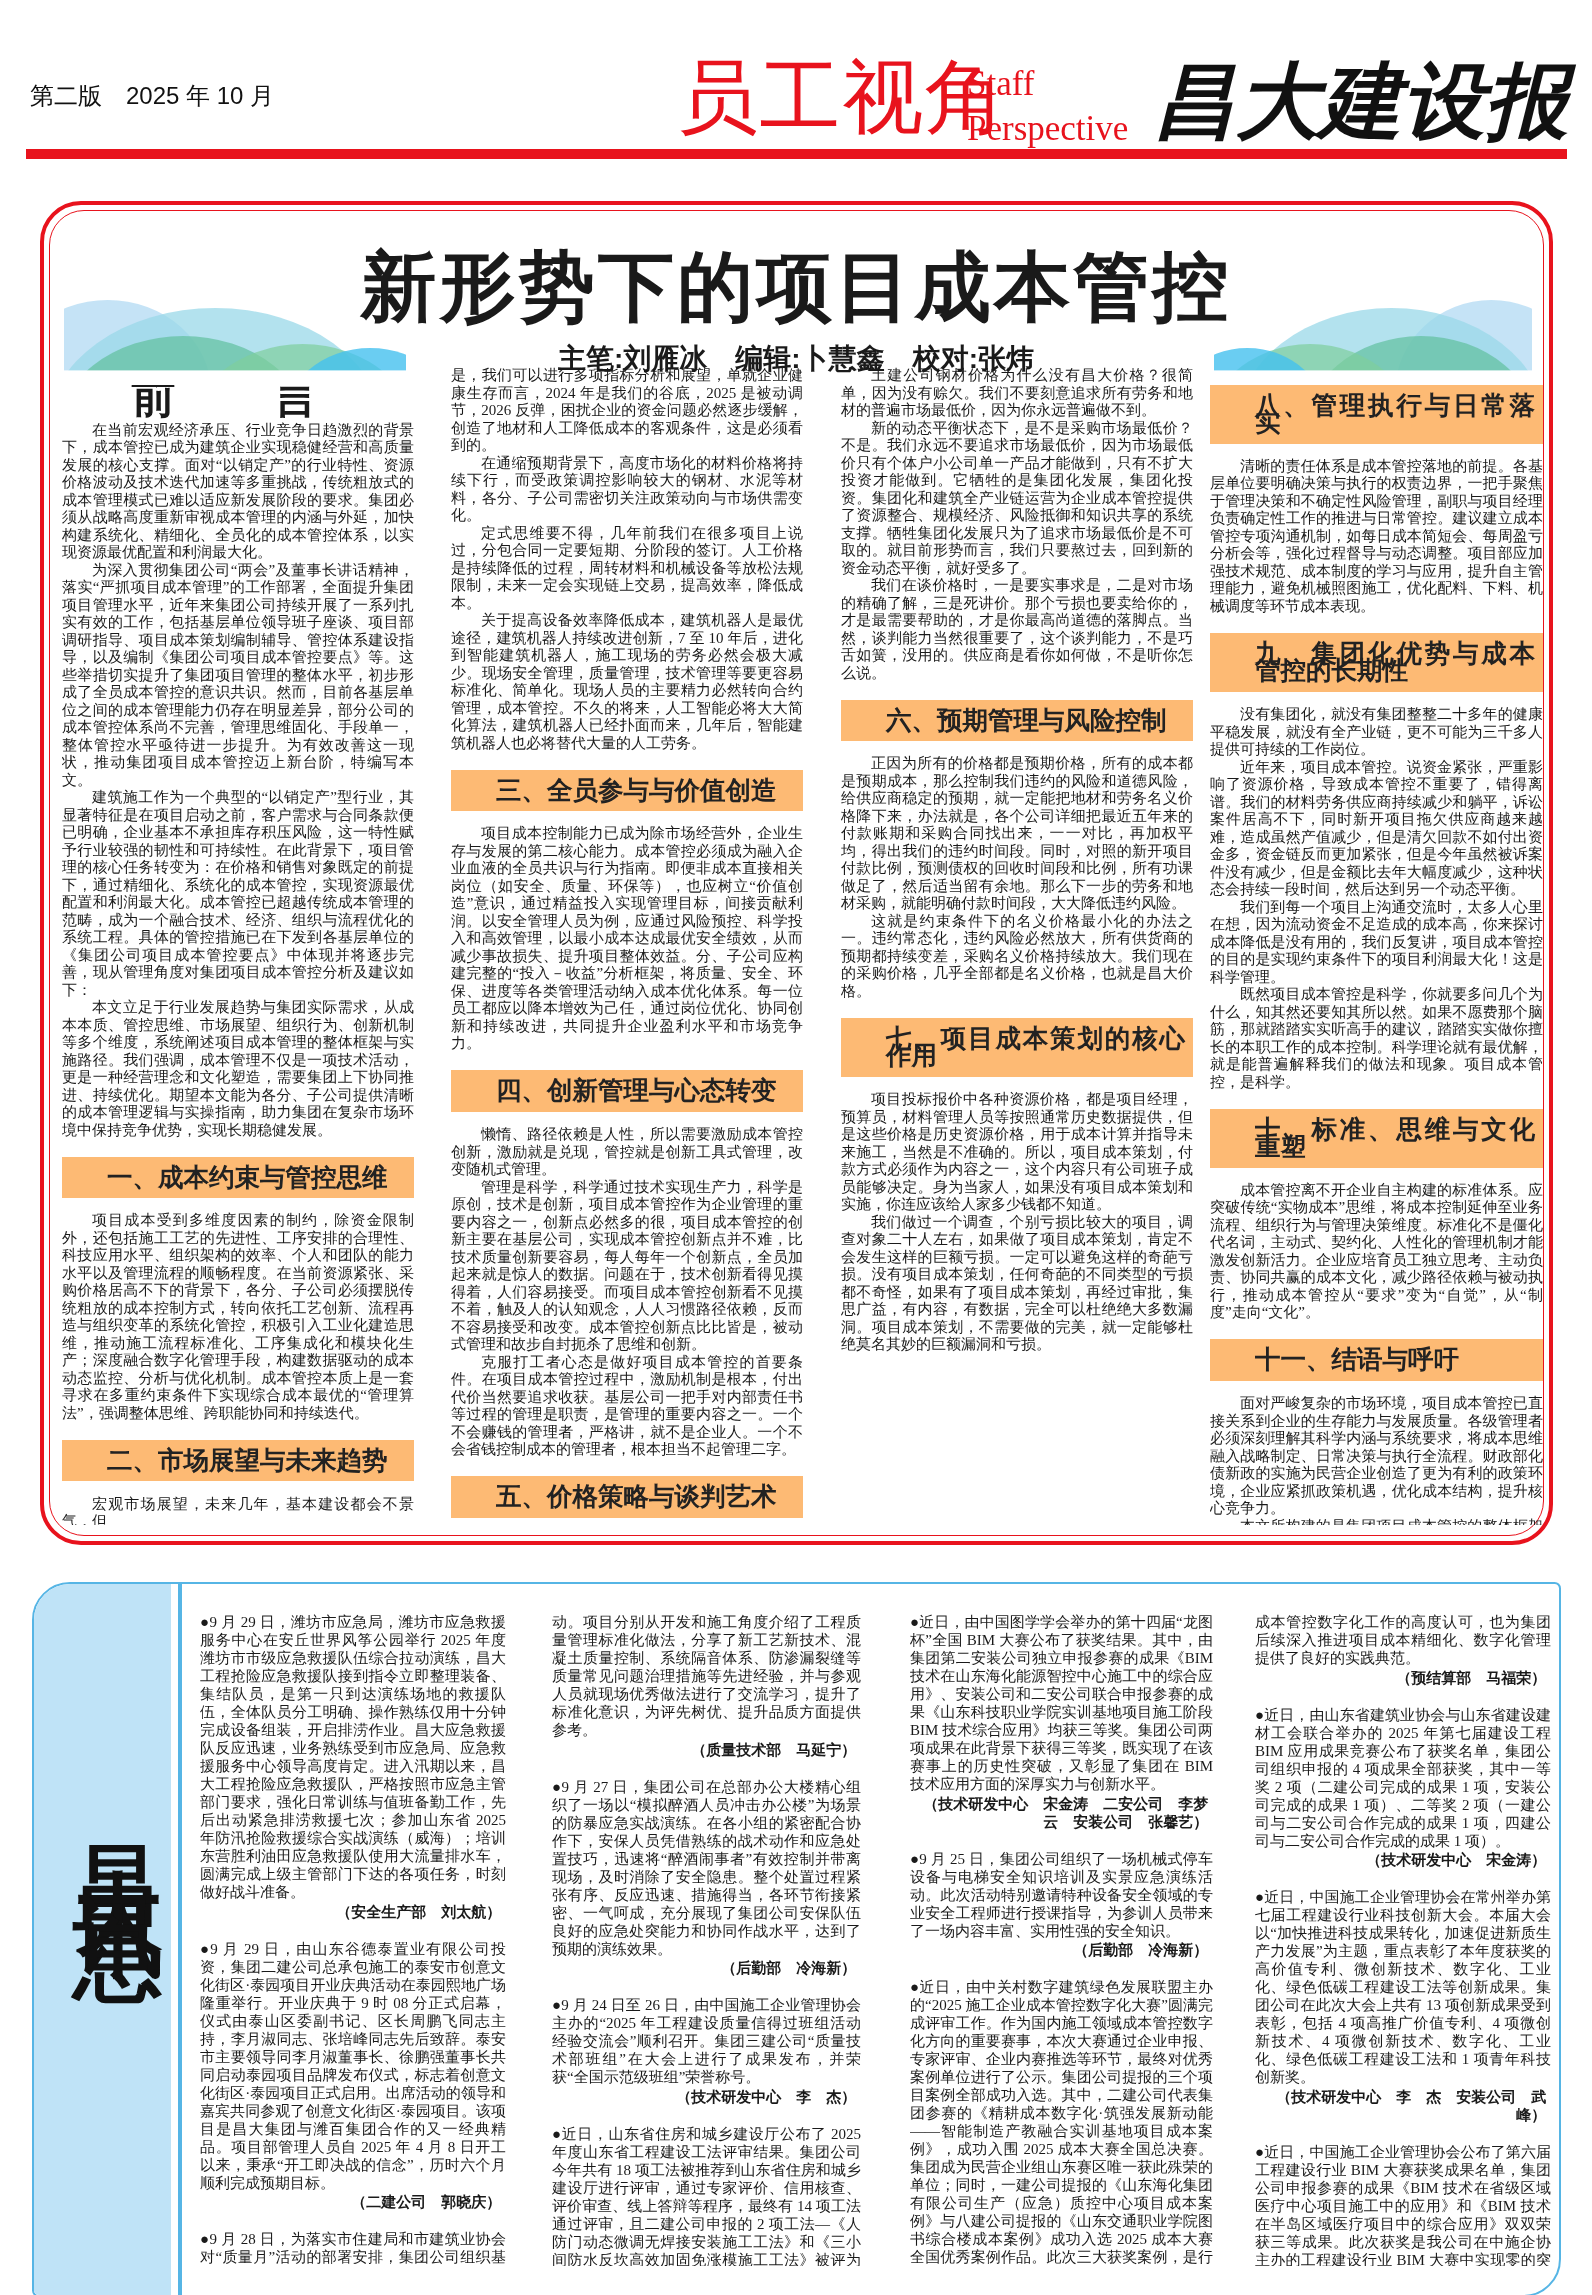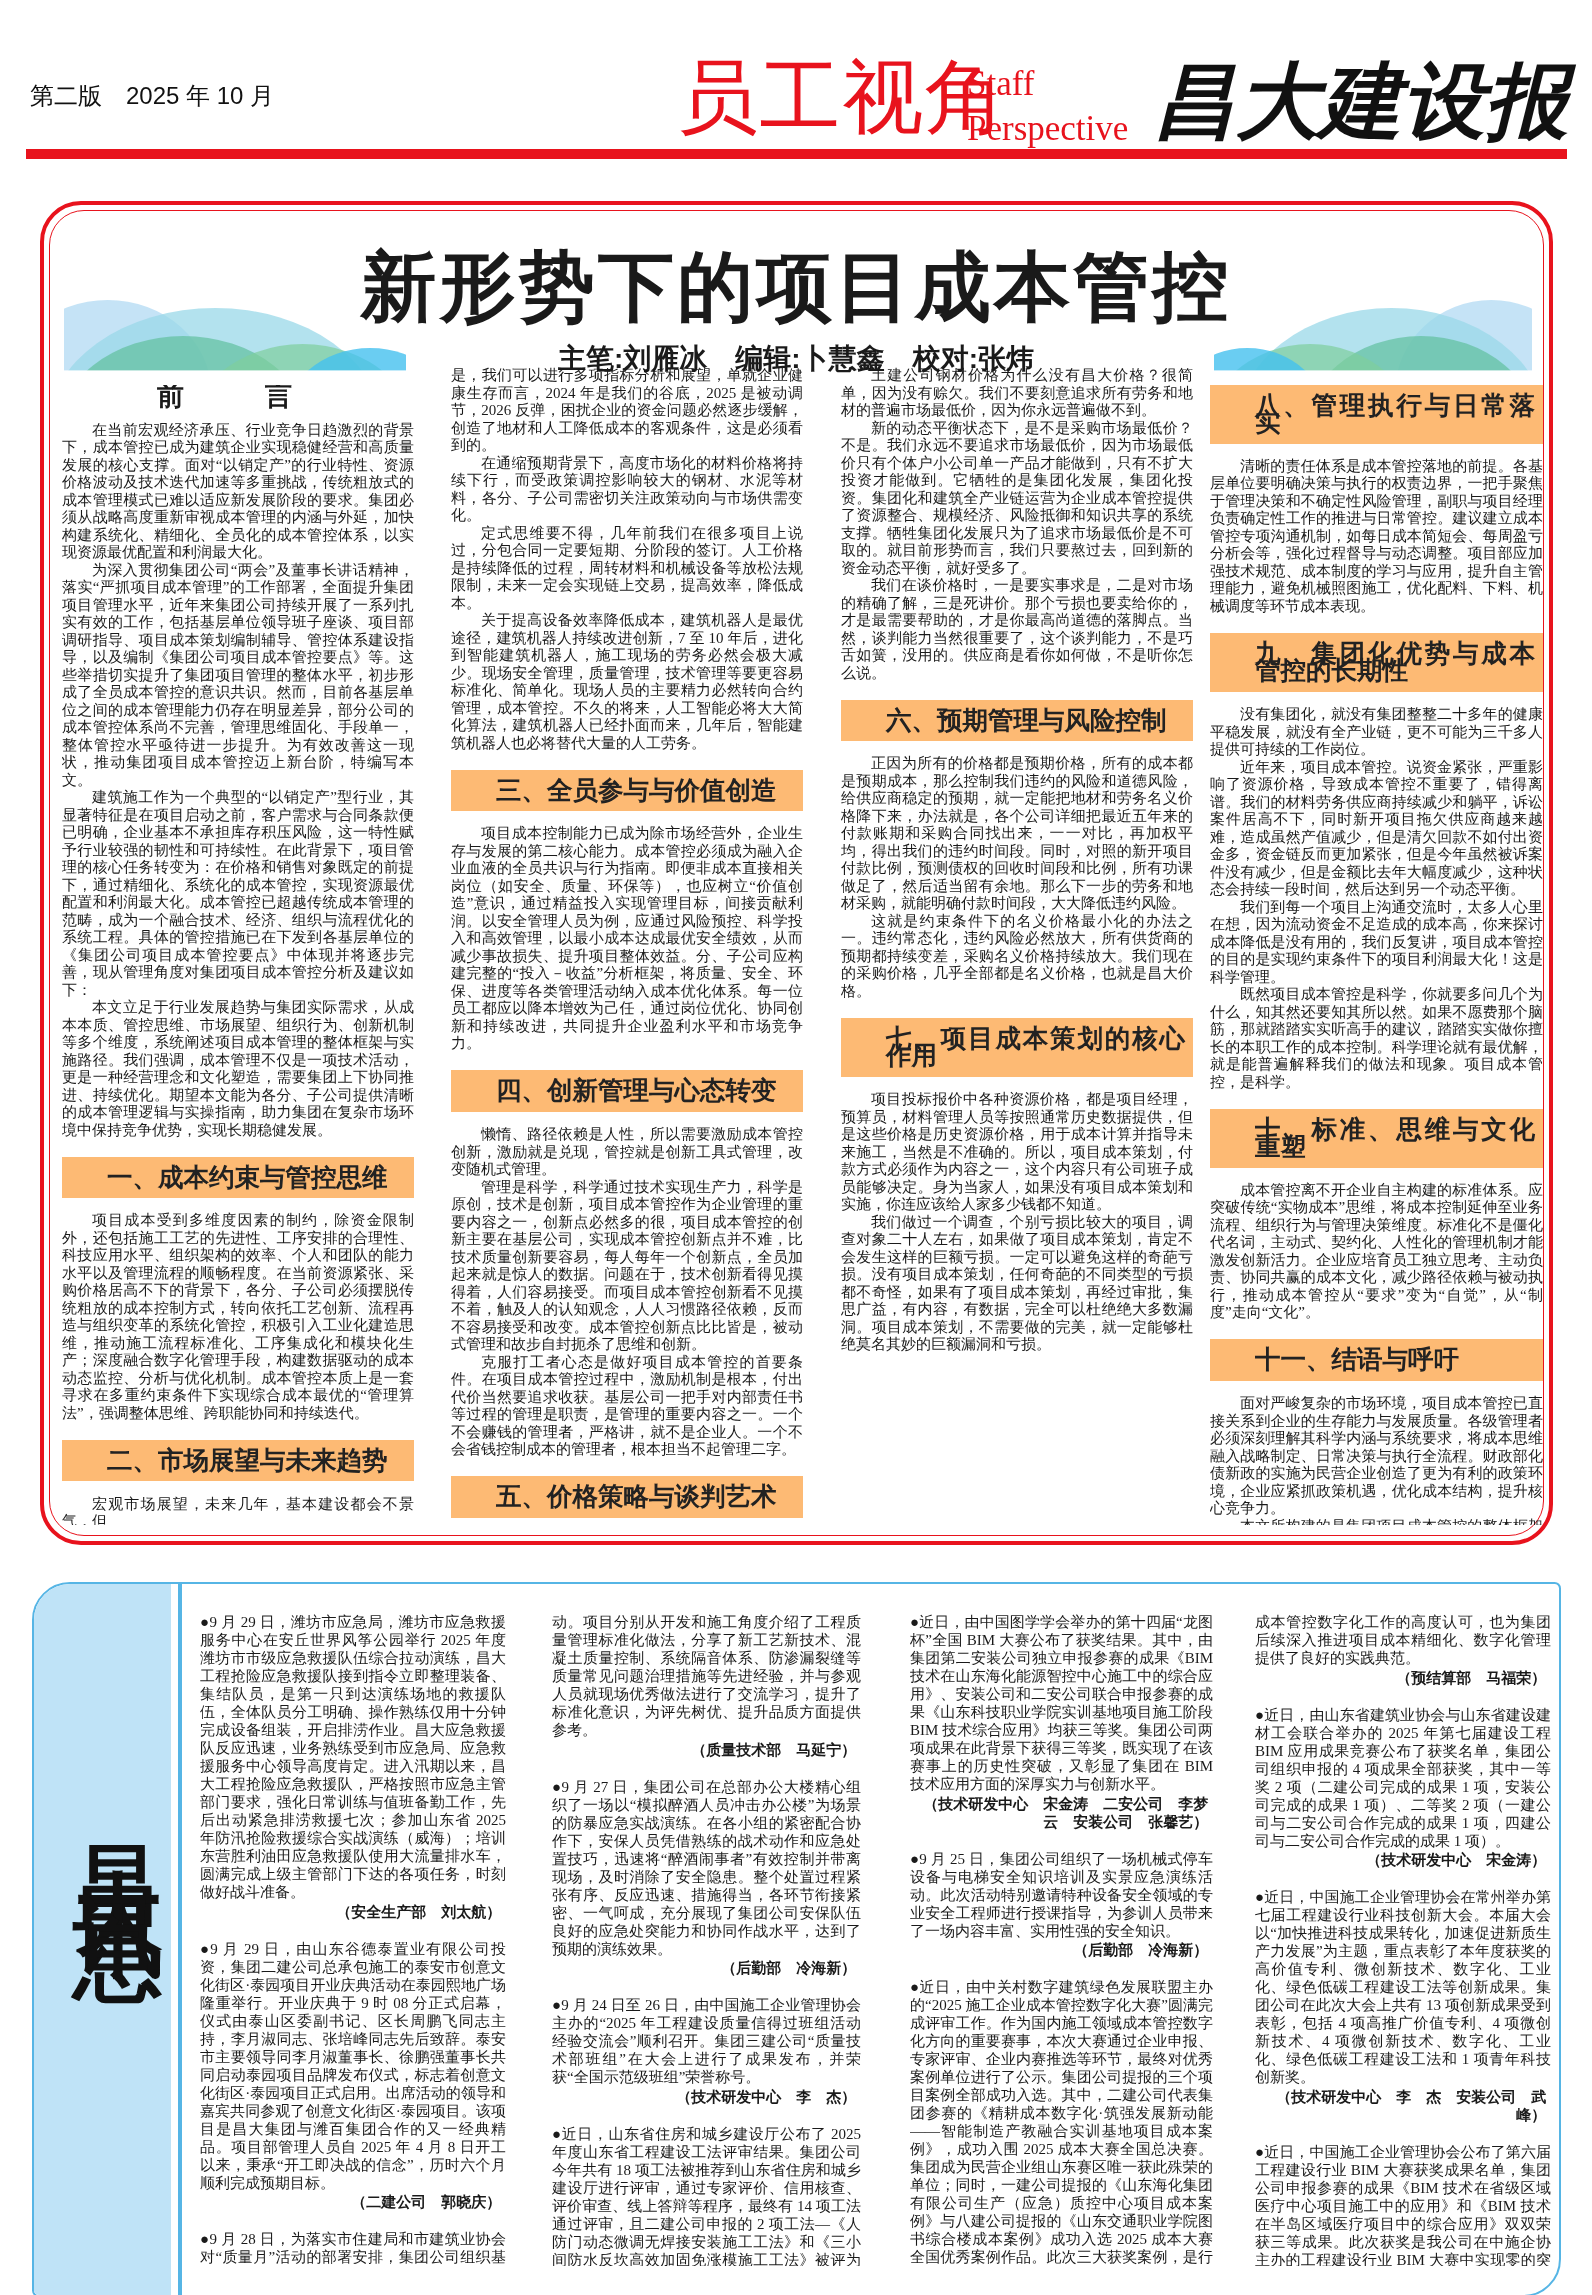--- a/index.html
+++ b/index.html
@@ -24,21 +24,21 @@
               font-family:"Liberation Sans","DejaVu Sans",sans-serif;}
   .waves{position:absolute;top:264px;height:96px;}
   .waves.left{left:64px;width:342px;}
   .waves.right{left:1214px;width:318px;transform:scaleX(-1);}
   
   .col{position:absolute;overflow:hidden;font-size:15px;line-height:17.5px;text-align:justify;}
   .ac1{left:62px;top:373px;width:352px;height:1140px;}
   .ac2{left:451px;top:355px;width:352px;height:1158px;}
   .ac3{left:841px;top:355px;width:352px;height:1158px;}
   .ac4{left:1210px;top:355px;width:333px;height:1158px;}
-  .b-pre{font-size:27px;font-weight:bold;text-align:center;letter-spacing:27px;margin:3.2px 0 16px;
+  .b-pre{font-size:44px;font-weight:bold;text-align:center;letter-spacing:27px;margin:3.2px 0 16px;
          font-family:"Liberation Sans","DejaVu Sans",sans-serif;}
   .b-h{background:#fdba74;font-size:25.5px;font-weight:bold;padding:12px 8px 12px 45px;margin:17.5px 0 14.3px;
        font-family:"Liberation Sans","DejaVu Sans",sans-serif;color:#222;}
   .b-p{margin:0;text-indent:2em;}
   .b-pc{margin:0;text-indent:0;}
   
   .news-box{position:absolute;left:32px;top:1570px;width:1529px;height:715px;box-sizing:border-box;
             border:2.4px solid #56b5e5;border-radius:38px 6.4px 38px 6.4px;background:#fff;}
   .news-box:after{content:"";position:absolute;left:24px;right:-1.6px;bottom:-9.6px;height:2.4px;background:#a8d9f2;border-radius:1.6px;}
   .news-panel{position:absolute;left:0;top:0;bottom:0;width:137px;background:#bfe3f7;border-radius:36px 0 0 4.8px;}

